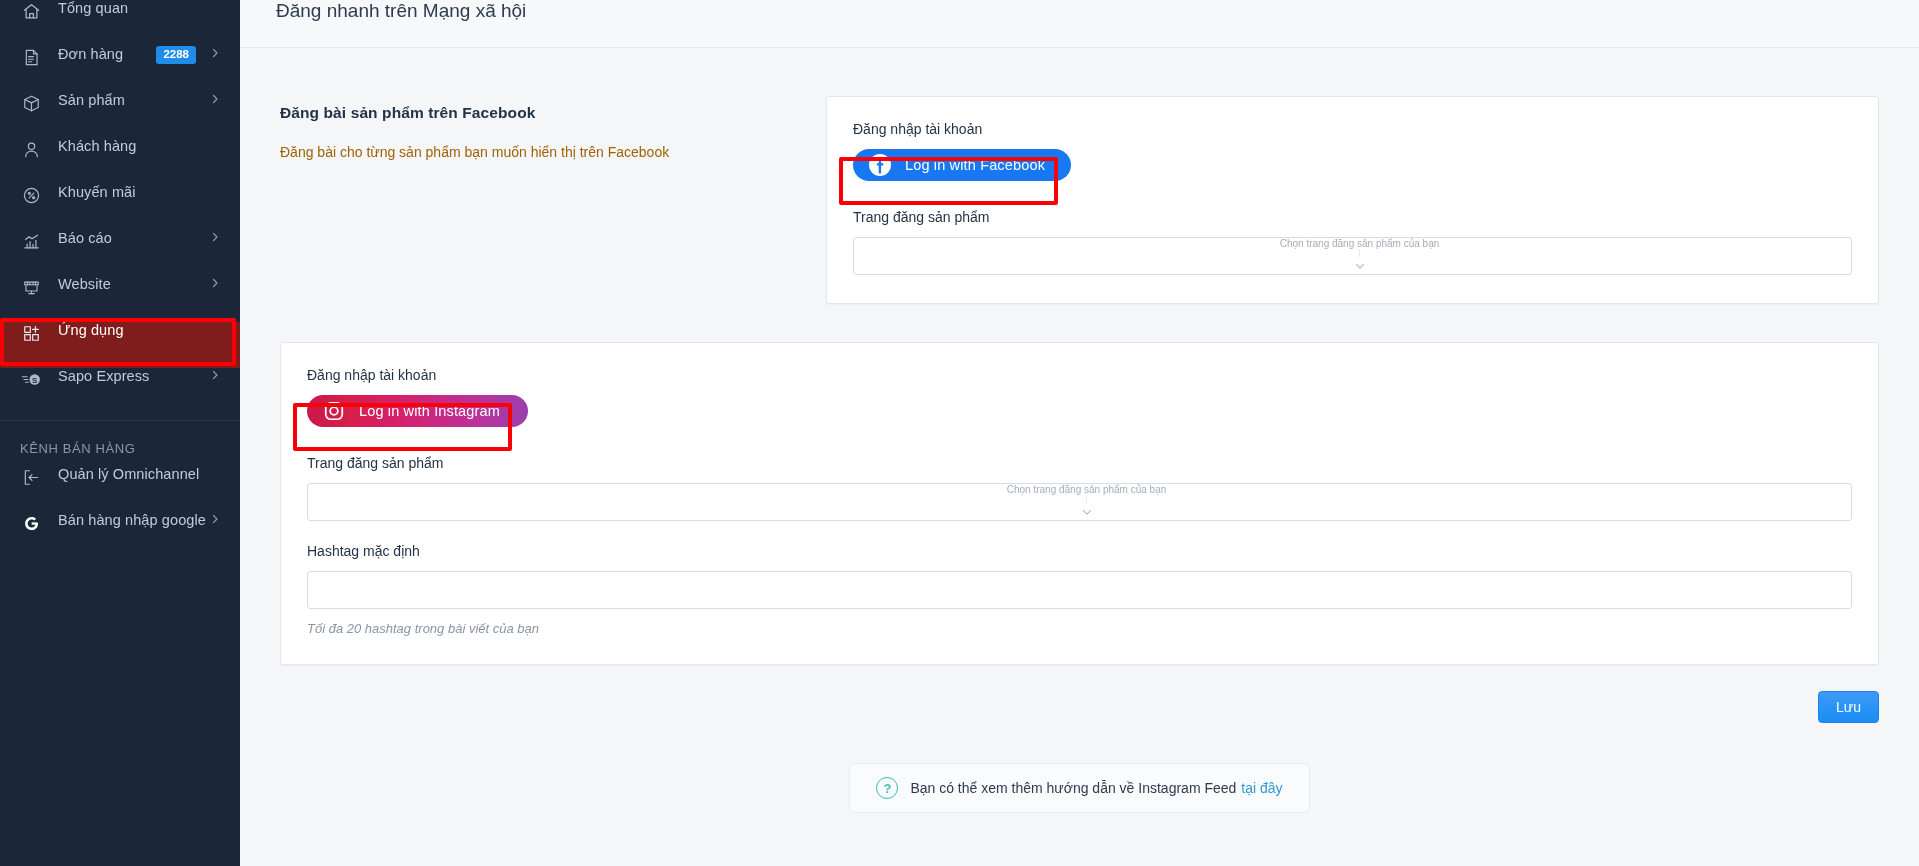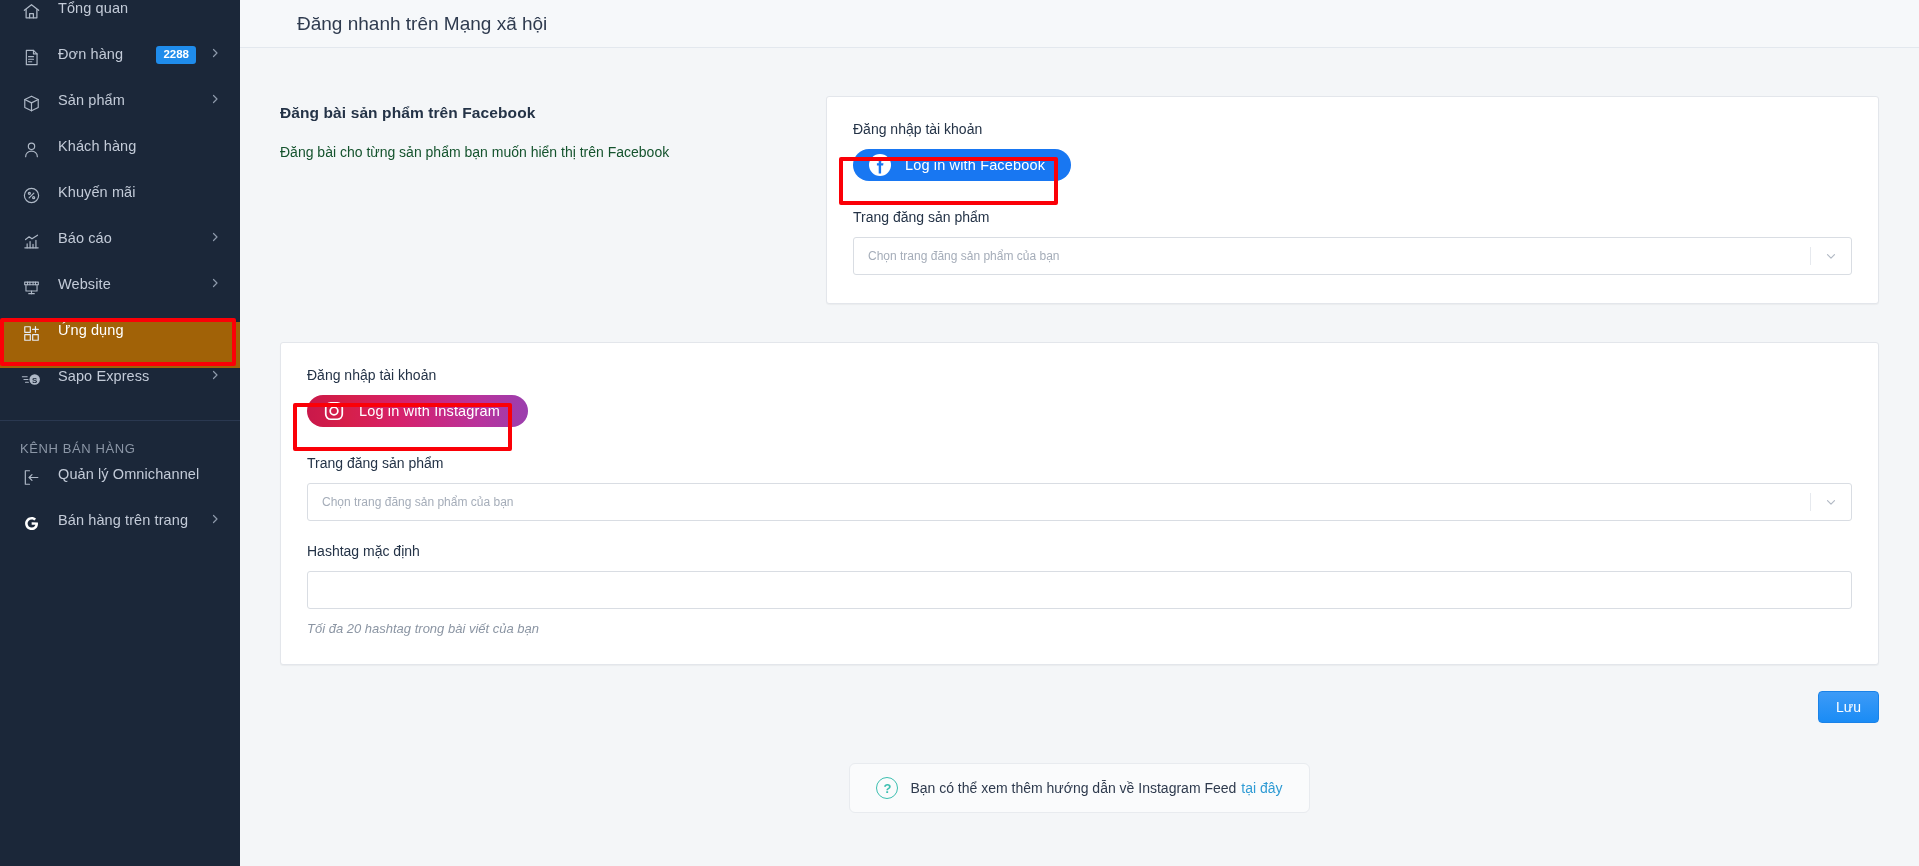--- a/index.html
+++ b/index.html
@@ -28,21 +28,21 @@
     position: relative;
   }
   .nav-item .ic {
     width: 22px; height: 22px;
     display: flex; align-items: center; justify-content: center;
     margin-right: 16px;
     flex: 0 0 22px;
     color: #aeb8c6;
   }
   .nav-item .lbl { flex: 1 1 auto; white-space: nowrap; letter-spacing: .1px; }
-  .nav-item.active { background: #a16207; color: #ffffff; }
+  .nav-item.active { background: #7f1d1d; color: #ffffff; }
   .nav-item.active .ic { color: #e7ecf3; }
   .chev {
     width: 14px; height: 14px; flex: 0 0 14px;
     display:flex; align-items:center; justify-content:center;
     color: #8e9aab;
   }
   .badge {
     background: #1f8ceb; color: #fff;
     font-size: 11.5px; font-weight: 700;
     border-radius: 3px;
@@ -72,22 +72,22 @@
     pointer-events: none;
     z-index: 20;
   }
 
   
   .main { flex: 1 1 auto; height: 866px; background: #f4f6f8; position: relative; overflow: hidden; }
   .topbar {
     height: 48px;
     background: #f6f8fa;
     border-bottom: 1px solid #e3e8ee;
-    display: flex; align-items: center;
-    padding-left: 57px;
+    display: flex; 
+    padding-left: 36px;
   }
   .topbar .title {
     font-size: 19px;
     color: #2f3b4f;
     font-weight: 400;
   }
 
   .content { padding: 48px 40px 0 40px; }
 
   .section {
@@ -98,21 +98,21 @@
   .section .left {
     width: 546px; min-width: 546px;
     padding-right: 40px;
     padding-top: 8px;
   }
   .section .left h3 {
     font-size: 15.5px; font-weight: 700; color: #243347;
     margin-bottom: 20px; letter-spacing: .1px;
   }
   .section .left p {
-    font-size: 14px; color: #14532d; line-height: 1.5;
+    font-size: 14px; color: #a16207; line-height: 1.5;
   }
   .card {
     flex: 1 1 auto;
     background: #ffffff;
     border: 1px solid #e3e6eb;
     border-radius: 3px;
     padding: 24px 26px 28px 26px;
     box-shadow: 0 1px 1px rgba(22,29,37,.04);
     position: relative;
   }
@@ -156,23 +156,24 @@
 
   
   .input-wrap { position: relative; width: 100%; }
   .sel {
     width: 100%; height: 38px;
     border: 1px solid #d9dde3;
     border-radius: 3px;
     background: #fff;
     display: flex; align-items: center;
     padding: 0 0 0 14px;
-    font-size: 12px;
+    font-size: 10px;
     color: #a5adb9;
     cursor: pointer;
+    flex-direction: column;
   }
   .sel .ph { flex: 1 1 auto; }
   .sel .divider { width: 1px; height: 18px; background: #e6e9ee; }
   .sel .caret {
     width: 40px; height: 100%;
     display: flex; align-items: center; justify-content: center;
     color: #b2b9c4;
   }
   .txt {
     width: 100%; height: 38px;
@@ -383,21 +384,21 @@
       </span>
       <span class="lbl">Quản lý Omnichannel</span>
     </div>
 
     <div class="nav-item">
       <span class="ic">
         <svg width="19" height="19" viewBox="0 0 24 24">
             <path fill="#ffffff" d="M12.2 10.4v3.3h4.7c-.2 1.2-1.5 3.5-4.7 3.5-2.8 0-5.1-2.3-5.1-5.2s2.3-5.2 5.1-5.2c1.6 0 2.7.7 3.3 1.3l2.3-2.2C16.3 4.5 14.5 3.7 12.2 3.7 7.6 3.7 3.9 7.4 3.9 12s3.7 8.3 8.3 8.3c4.8 0 8-3.4 8-8.1 0-.5-.1-1-.1-1.4z"></path>
           </svg>
       </span>
-      <span class="lbl">Bán hàng trên trang</span>
+      <span class="lbl">Bán hàng nhập google</span>
       <span class="chev">
         <svg width="12" height="12" viewBox="0 0 24 24" fill="none" stroke="currentColor" stroke-width="2.4" stroke-linecap="round" stroke-linejoin="round">
             <path d="M9 5l7 7-7 7"></path>
           </svg>
       </span>
     </div>
 
     <div class="annot-sidebar"></div>
   </nav>
 

